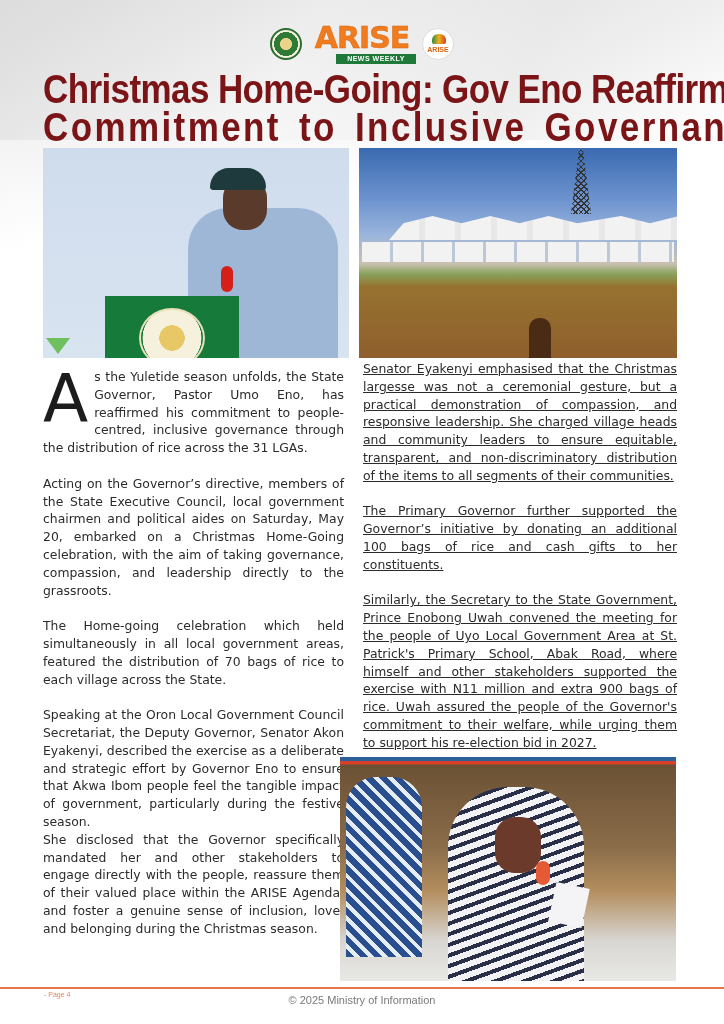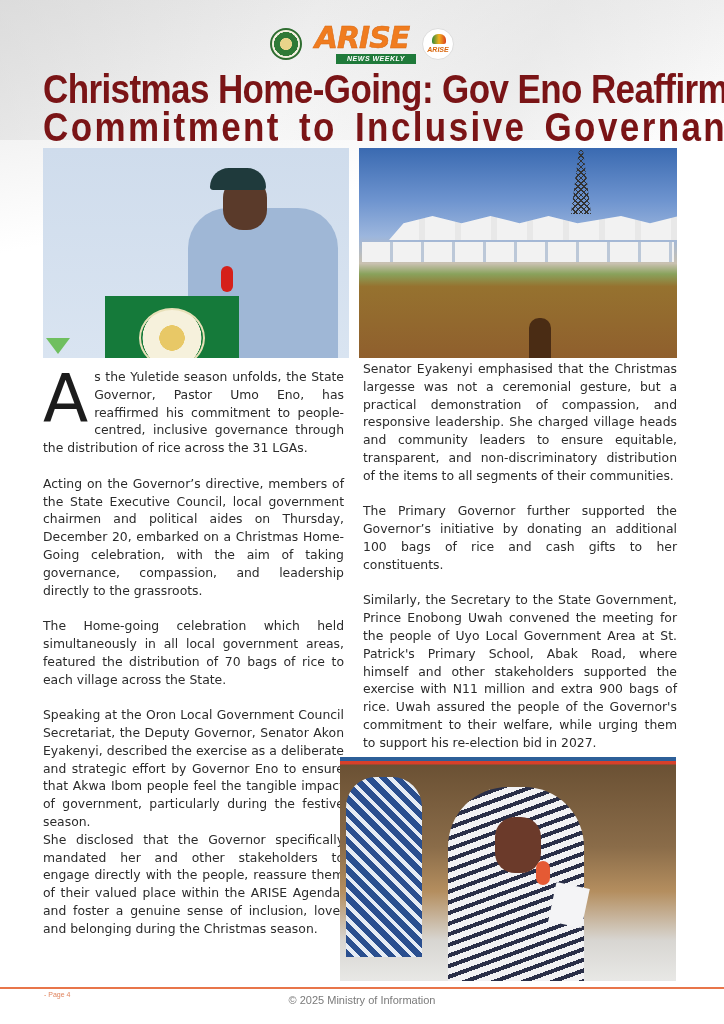--- a/index.html
+++ b/index.html
@@ -11,21 +11,21 @@
       color: #2b2b2b;
     }
     .bg-facet-1 {
       position: absolute; left: 0; top: 0; width: 724px; height: 140px;
       background: linear-gradient(120deg, rgba(210,210,210,0.5) 0%, rgba(255,255,255,0) 40%, rgba(220,220,220,0.4) 70%, rgba(255,255,255,0) 100%);
       pointer-events: none;
     }
     
     .masthead {
       position: absolute; left: 270px; top: 22px; width: 186px; height: 44px;
-      display: flex; align-items: center; gap: 4px; font-style: italic;
+      display: flex; align-items: center; gap: 4px;
     }
     .seal {
       width: 32px; height: 32px; border-radius: 50%;
       background: radial-gradient(circle, #e9d48a 0 30%, #2f7a36 31% 60%, #f4f1e0 61% 100%);
       border: 2px solid #2e6d30;
     }
     .arise-wrap { position: relative; width: 112px; height: 40px; }
     .arise-word {
       position: absolute; left: 0; top: -4px; width: 112px;
       font-family: "DejaVu Sans", sans-serif; font-weight: bold; font-size: 30px;
@@ -141,21 +141,21 @@
       background: #f4f4f6; transform: rotate(12deg);
     }
     
     .col {
       position: absolute; font-family: "DejaVu Sans", sans-serif; font-size: 12.4px;
       line-height: 17.8px; color: #2b2b2b; text-align: justify;
     }
     .col p { margin-bottom: 17.8px; }
     .col p.tight { margin-bottom: 0; }
     .col-left { left: 43px; top: 368px; width: 301px; }
-    .col-right { left: 363px; top: 360px; width: 314px; }
+    .col-right { left: 363px; top: 360px; width: 314px; text-decoration: underline; }
     .dropcap {
       float: left; font-family: "DejaVu Sans", sans-serif; font-size: 66px;
       line-height: 54px; color: #1c1c1c; margin: 4px 6px 0 0; font-weight: normal;
     }
     
     .footer-rule {
       position: absolute; left: 0; top: 987px; width: 724px; height: 2px; background: #e8754a;
     }
     .page-num {
       position: absolute; left: 44px; top: 991px; font-size: 7px; color: #e0855f;
@@ -201,21 +201,21 @@
   <div class="tower"></div>
   <div class="tents"></div>
   <div class="bags"></div>
   <div class="shadow"></div>
 </div>
 
 <div class="col col-left">
   <p>
     <span class="dropcap">A</span><span>s the Yuletide season unfolds, the State Governor, Pastor Umo Eno, has reaffirmed his commitment to people-centred, inclusive governance through the distribution of rice across the 31 LGAs.</span>
   </p>
-  <p>Acting on the Governor’s directive, members of the State Executive Council, local government chairmen and political aides on Thursday, December 20, embarked on a Christmas Home-Going celebration, with the aim of taking governance, compassion, and leadership directly to the grassroots.</p>
+  <p>Acting on the Governor’s directive, members of the State Executive Council, local government chairmen and political aides on Saturday, May 20, embarked on a Christmas Home-Going celebration, with the aim of taking governance, compassion, and leadership directly to the grassroots.</p>
   <p>The Home-going celebration which held simultaneously in all local government areas, featured the distribution of 70 bags of rice to each village across the State.</p>
   <p class="tight">Speaking at the Oron Local Government Council Secretariat, the Deputy Governor, Senator Akon Eyakenyi, described the exercise as a deliberate and strategic effort by Governor Eno to ensure that Akwa Ibom people feel the tangible impact of government, particularly during the festive season.</p>
   <p>She disclosed that the Governor specifically mandated her and other stakeholders to engage directly with the people, reassure them of their valued place within the ARISE Agenda, and foster a genuine sense of inclusion, love, and belonging during the Christmas season.</p>
 </div>
 
 <div class="col col-right">
   <p>Senator Eyakenyi emphasised that the Christmas largesse was not a ceremonial gesture, but a practical demonstration of compassion, and responsive leadership. She charged village heads and community leaders to ensure equitable, transparent, and non-discriminatory distribution of the items to all segments of their communities.</p>
   <p>The Primary Governor further supported the Governor’s initiative by donating an additional 100 bags of rice and cash gifts to her constituents.</p>
   <p>Similarly, the Secretary to the State Government, Prince Enobong Uwah convened the meeting for the people of Uyo Local Government Area at St. Patrick's Primary School, Abak Road, where himself and other stakeholders supported the exercise with N11 million and extra 900 bags of rice. Uwah assured the people of the Governor's commitment to their welfare, while urging them to support his re-election bid in 2027.</p>
 </div>

